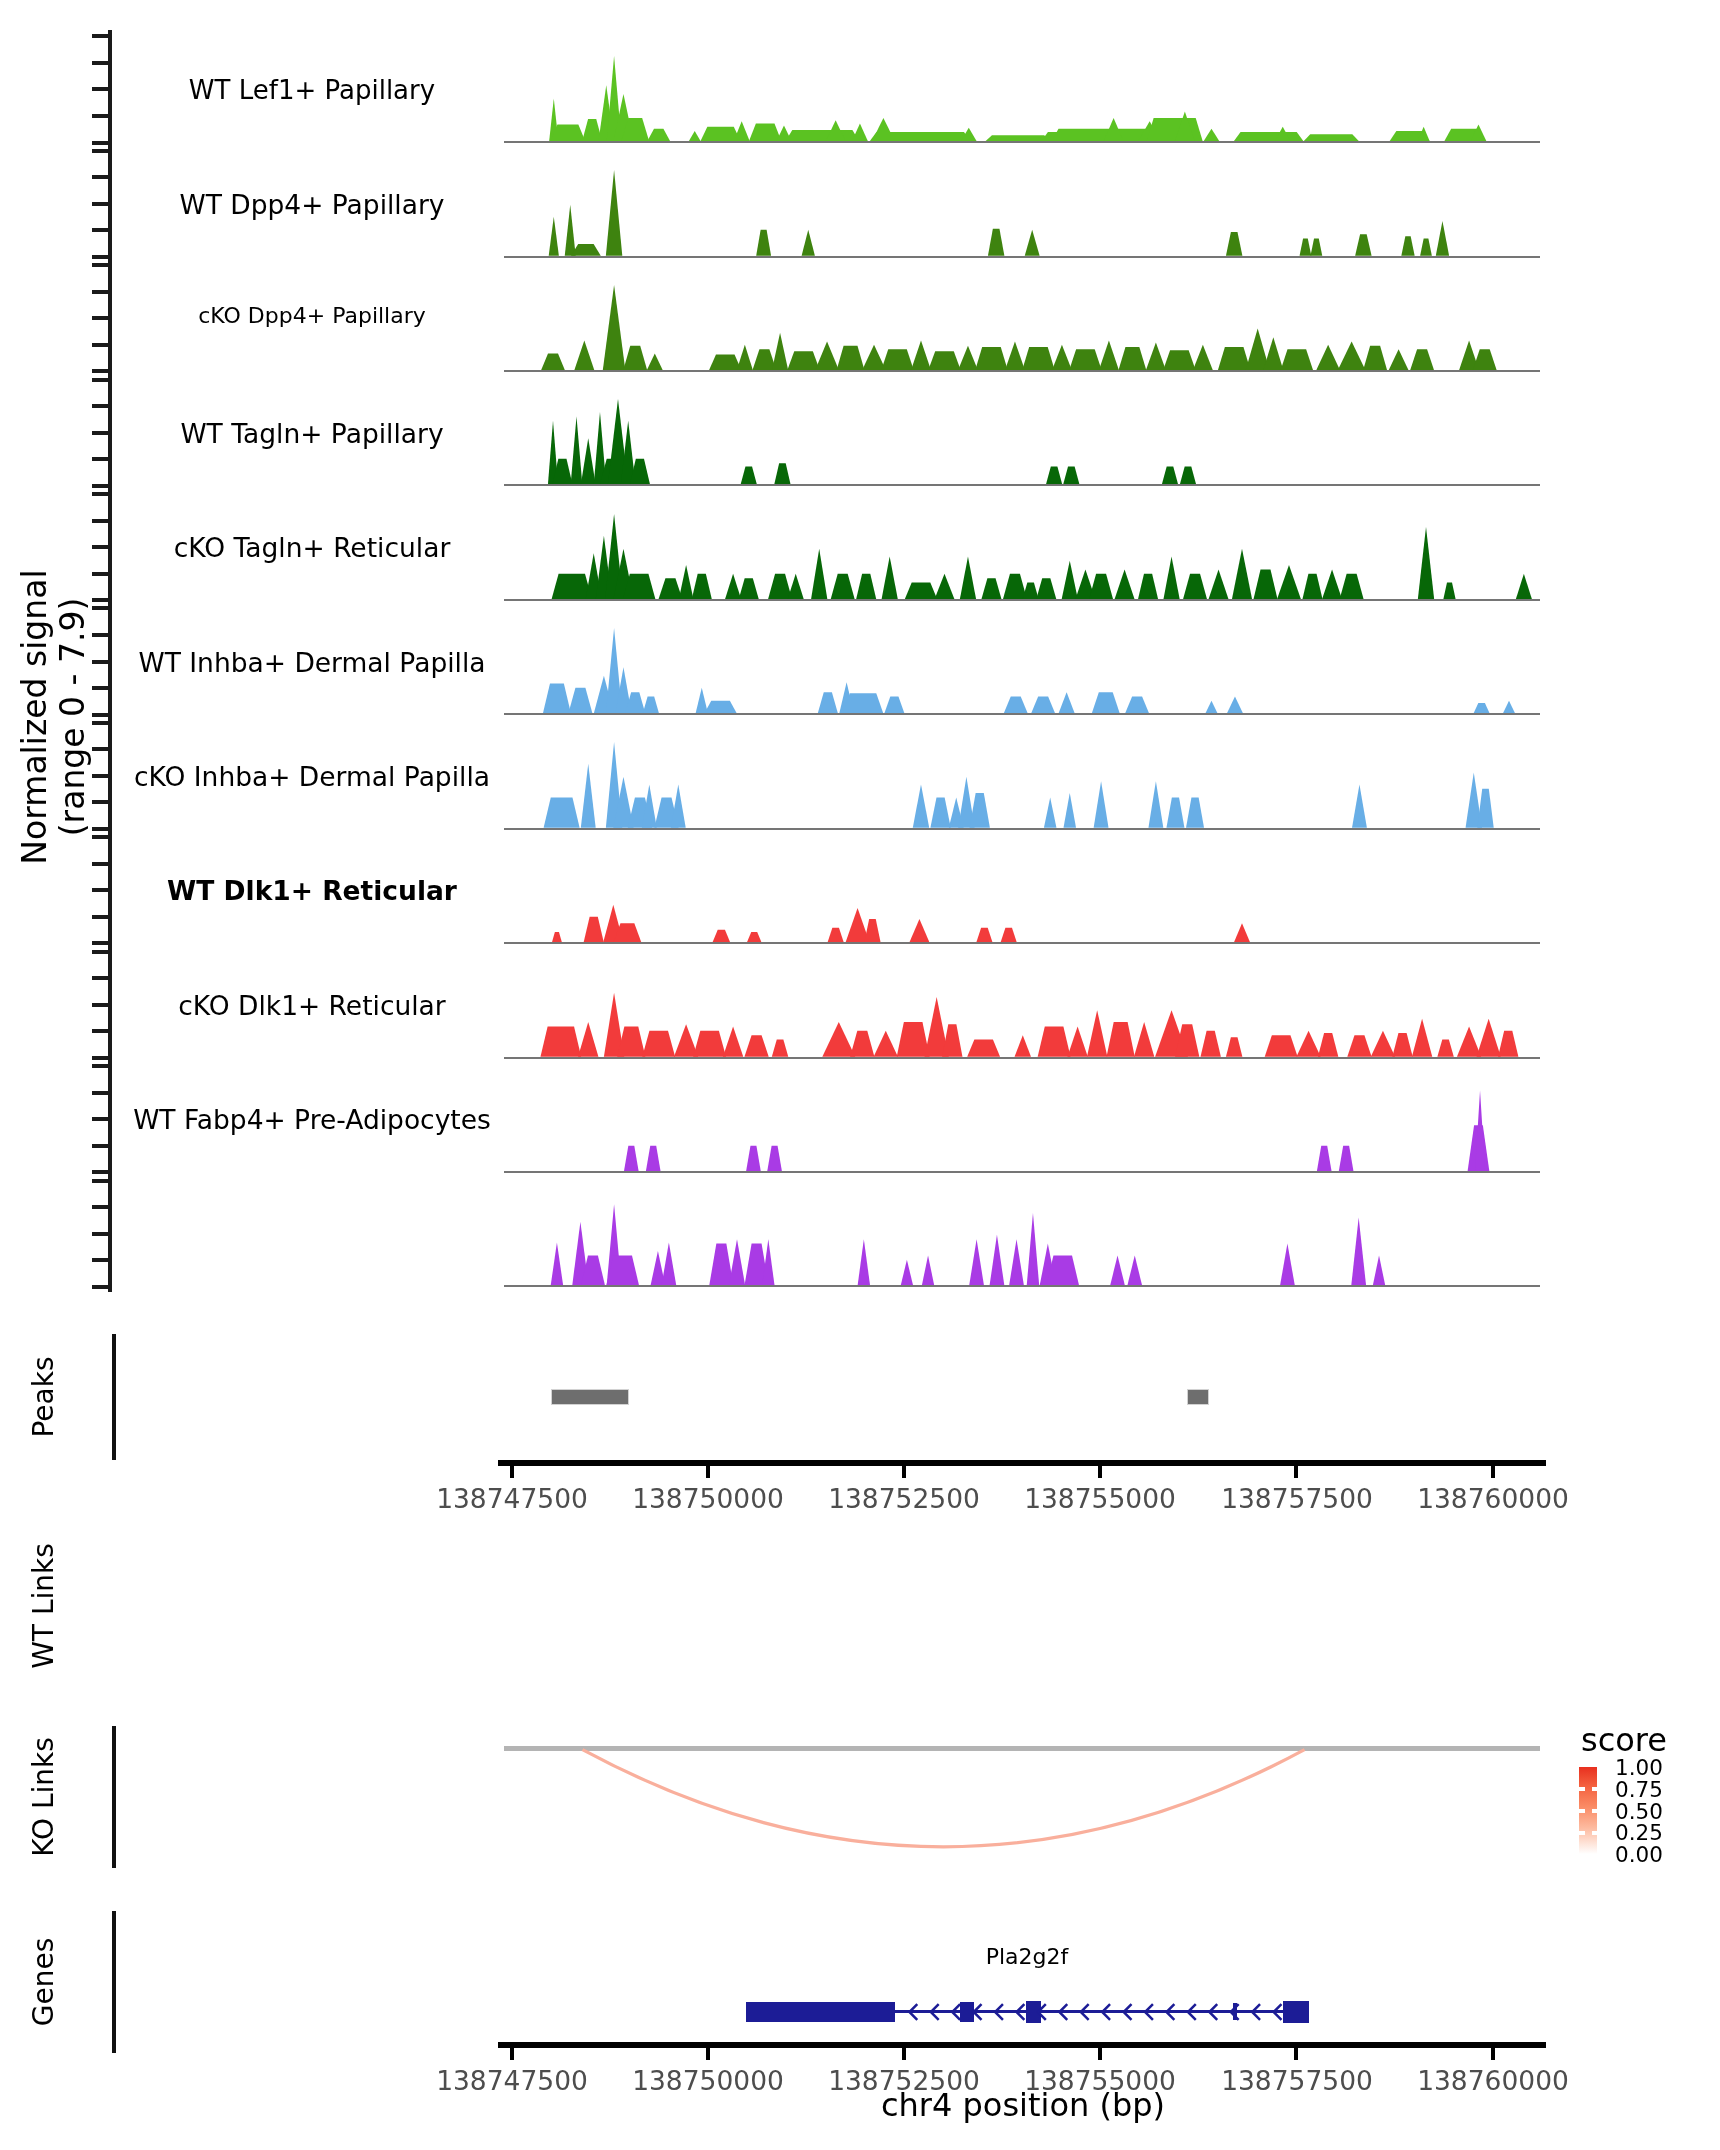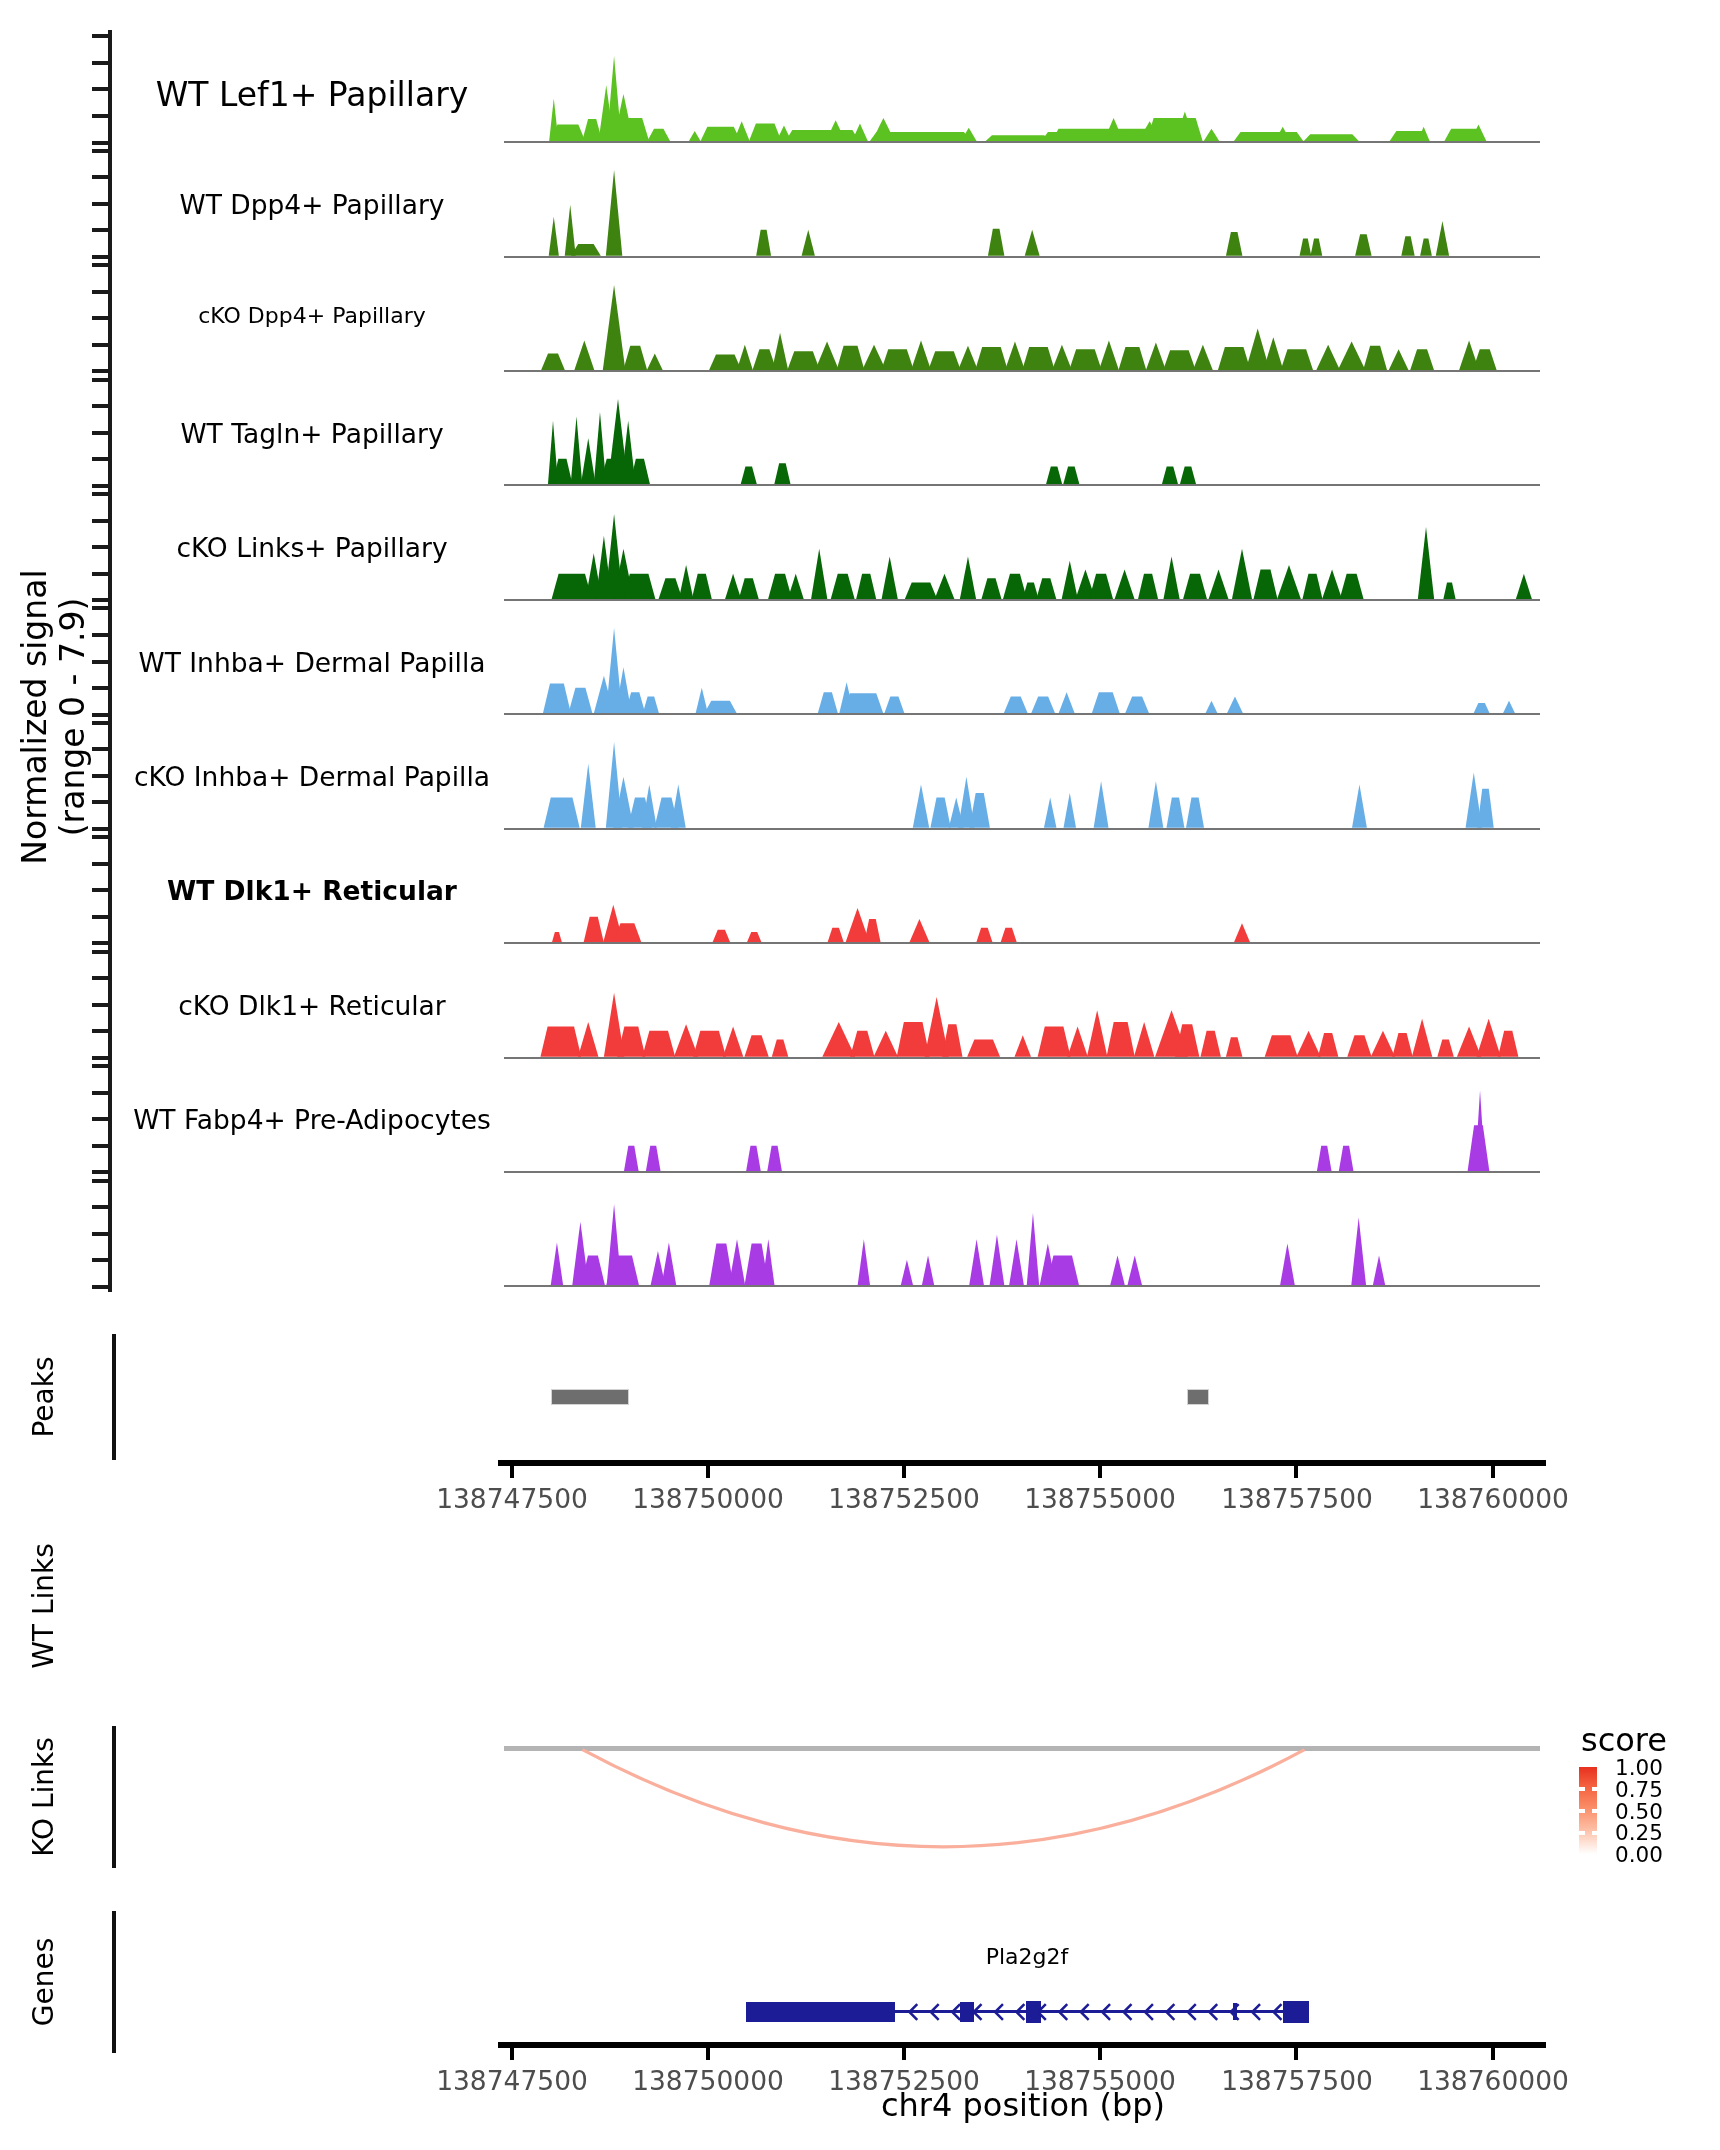--- a/index.html
+++ b/index.html
@@ -32,21 +32,21 @@
   <div class="vlabel seclab" style="left:43px; top:1606px;">WT Links</div>
   <div class="vlabel seclab" style="left:43px; top:1797px;">KO Links</div>
   <div class="vlabel seclab" style="left:43px; top:1982px;">Genes</div>
 
   <div class="hcenter" style="left:1624px; top:1740px; font-size:32px;">score</div>
 
   <div class="hcenter" style="left:1027px; top:1956px; font-size:22px;">Pla2g2f</div>
 
   <div class="hcenter" style="left:1023px; top:2105px; font-size:32px;">chr4 position (bp)</div>
 
-<div class="abs" style="left: 129px; top: 75px; width: 366px; text-align: center; font-size: 33px; color: rgb(0, 0, 0);">WT Lef1+ Papillary</div>
+<div class="abs" style="left: 129px; top: 75px; width: 366px; text-align: center; font-size: 26px; color: rgb(0, 0, 0);">WT Lef1+ Papillary</div>
     <svg width="1036" height="108" viewBox="0 0 1445 151" style="position: absolute; left: 504px; top: 36px;">
       <polygon points="61.303030303030305,148 67.87121212121212,87.24050632911394 74.43939393939394,148" fill="#5BC222"></polygon>
       <polygon points="62.94507575757581,148 72.94507575757581,123.69620253164557 102.20643939393943,123.69620253164557 112.20643939393943,148" fill="#5BC222"></polygon>
       <polygon points="107.28030303030302,148 115.81893939393937,116.10126582278481 127.20378787878786,116.10126582278481 135.74242424242422,148" fill="#5BC222"></polygon>
       <polygon points="130.26893939393943,148 141.21590909090912,69.0126582278481 152.1628787878788,148" fill="#5BC222"></polygon>
       <polygon points="141.76325757575754,148 152.16287878787875,28 162.56249999999997,148" fill="#5BC222"></polygon>
       <polygon points="151.0681818181819,148 165.2992424242425,81.16455696202532 179.5303030303031,148" fill="#5BC222"></polygon>
       <polygon points="162.01515151515156,148 172.01515151515156,114.58227848101265 191.42424242424244,114.58227848101265 201.42424242424244,148" fill="#5BC222"></polygon>
       <polygon points="198.14015151515156,148 207.99242424242428,129.7721518987342 221.12878787878796,129.7721518987342 230.98106060606068,148" fill="#5BC222"></polygon>
       <polygon points="256.1590909090909,148 264.91666666666663,132.81012658227849 273.6742424242424,148" fill="#5BC222"></polygon>
@@ -150,21 +150,21 @@
       <polygon points="161.46780303030303,148 171.86742424242425,58.37974683544304 182.26704545454547,148" fill="#076707"></polygon>
       <polygon points="174.05681818181816,148 182.59545454545452,111.54430379746836 193.980303030303,111.54430379746836 202.51893939393935,148" fill="#076707"></polygon>
       <polygon points="328.9564393939393,148 335.8530303030302,122.17721518987342 345.0484848484848,122.17721518987342 351.9450757575757,148" fill="#076707"></polygon>
       <polygon points="376.02840909090907,148 382.92499999999995,117.62025316455697 392.12045454545455,117.62025316455697 399.01704545454544,148" fill="#076707"></polygon>
       <polygon points="755.8882575757574,148 762.7848484848483,122.17721518987342 771.9803030303027,122.17721518987342 778.8768939393937,148" fill="#076707"></polygon>
       <polygon points="779.9715909090909,148 786.8681818181818,122.17721518987342 796.0636363636362,122.17721518987342 802.9602272727271,148" fill="#076707"></polygon>
       <polygon points="917.9034090909091,148 924.8000000000001,122.17721518987342 933.9954545454544,122.17721518987342 940.8920454545454,148" fill="#076707"></polygon>
       <polygon points="943.0814393939394,148 949.9780303030303,122.17721518987342 959.1734848484847,122.17721518987342 966.0700757575756,148" fill="#076707"></polygon>
     </svg>
     <div class="abs" style="left: 504px; top: 484px; width: 1036px; height: 2.2px; background: rgb(117, 117, 117);"></div>
-    <div class="abs" style="left: 129px; top: 532px; width: 366px; text-align: center; font-size: 26.5px; color: rgb(0, 0, 0);">cKO Links+ Papillary</div>
+    <div class="abs" style="left: 129px; top: 532px; width: 366px; text-align: center; font-size: 26.5px; color: rgb(0, 0, 0);">cKO Tagln+ Reticular</div>
     <svg width="1036" height="108" viewBox="0 0 1445 151" style="position: absolute; left: 504px; top: 494px;">
       <polygon points="64.58712121212116,148 74.58712121212116,111.54430379746836 111.5113636363636,111.54430379746836 121.5113636363636,148" fill="#076707"></polygon>
       <polygon points="112.20643939393932,148 123.7007575757575,82.68354430379748 135.1950757575757,148" fill="#076707"></polygon>
       <polygon points="126.43750000000006,148 137.93181818181824,58.37974683544304 149.42613636363643,148" fill="#076707"></polygon>
       <polygon points="139.5738636363636,148 152.16287878787875,28 164.7518939393939,148" fill="#076707"></polygon>
       <polygon points="151.0681818181819,148 165.2992424242425,76.60759493670886 179.5303030303031,148" fill="#076707"></polygon>
       <polygon points="164.20454545454538,148 174.20454545454538,111.54430379746836 200.18181818181813,111.54430379746836 210.18181818181813,148" fill="#076707"></polygon>
       <polygon points="214.0132575757576,148 224.0132575757576,117.62025316455697 237.94886363636365,117.62025316455697 247.94886363636365,148" fill="#076707"></polygon>
       <polygon points="242.47537878787878,148 252.875,99.39240506329114 263.2746212121212,148" fill="#076707"></polygon>
       <polygon points="260.53787878787875,148 269.07651515151514,111.54430379746836 280.4613636363636,111.54430379746836 289,148" fill="#076707"></polygon>

